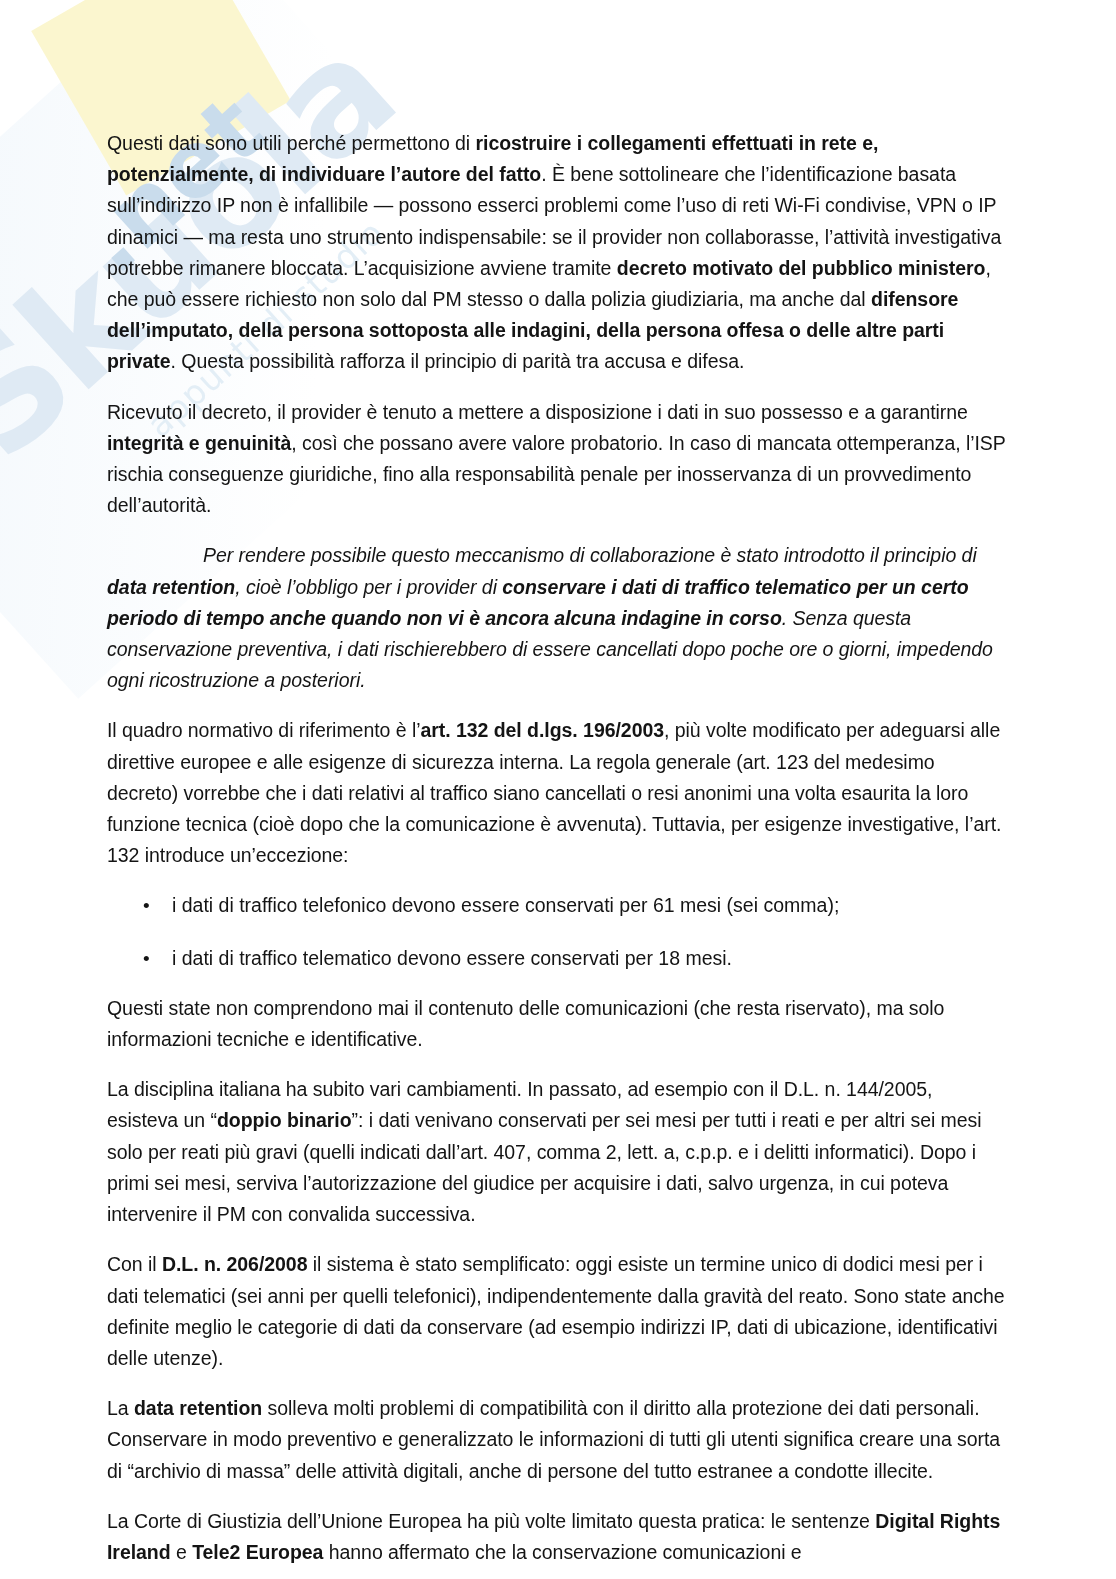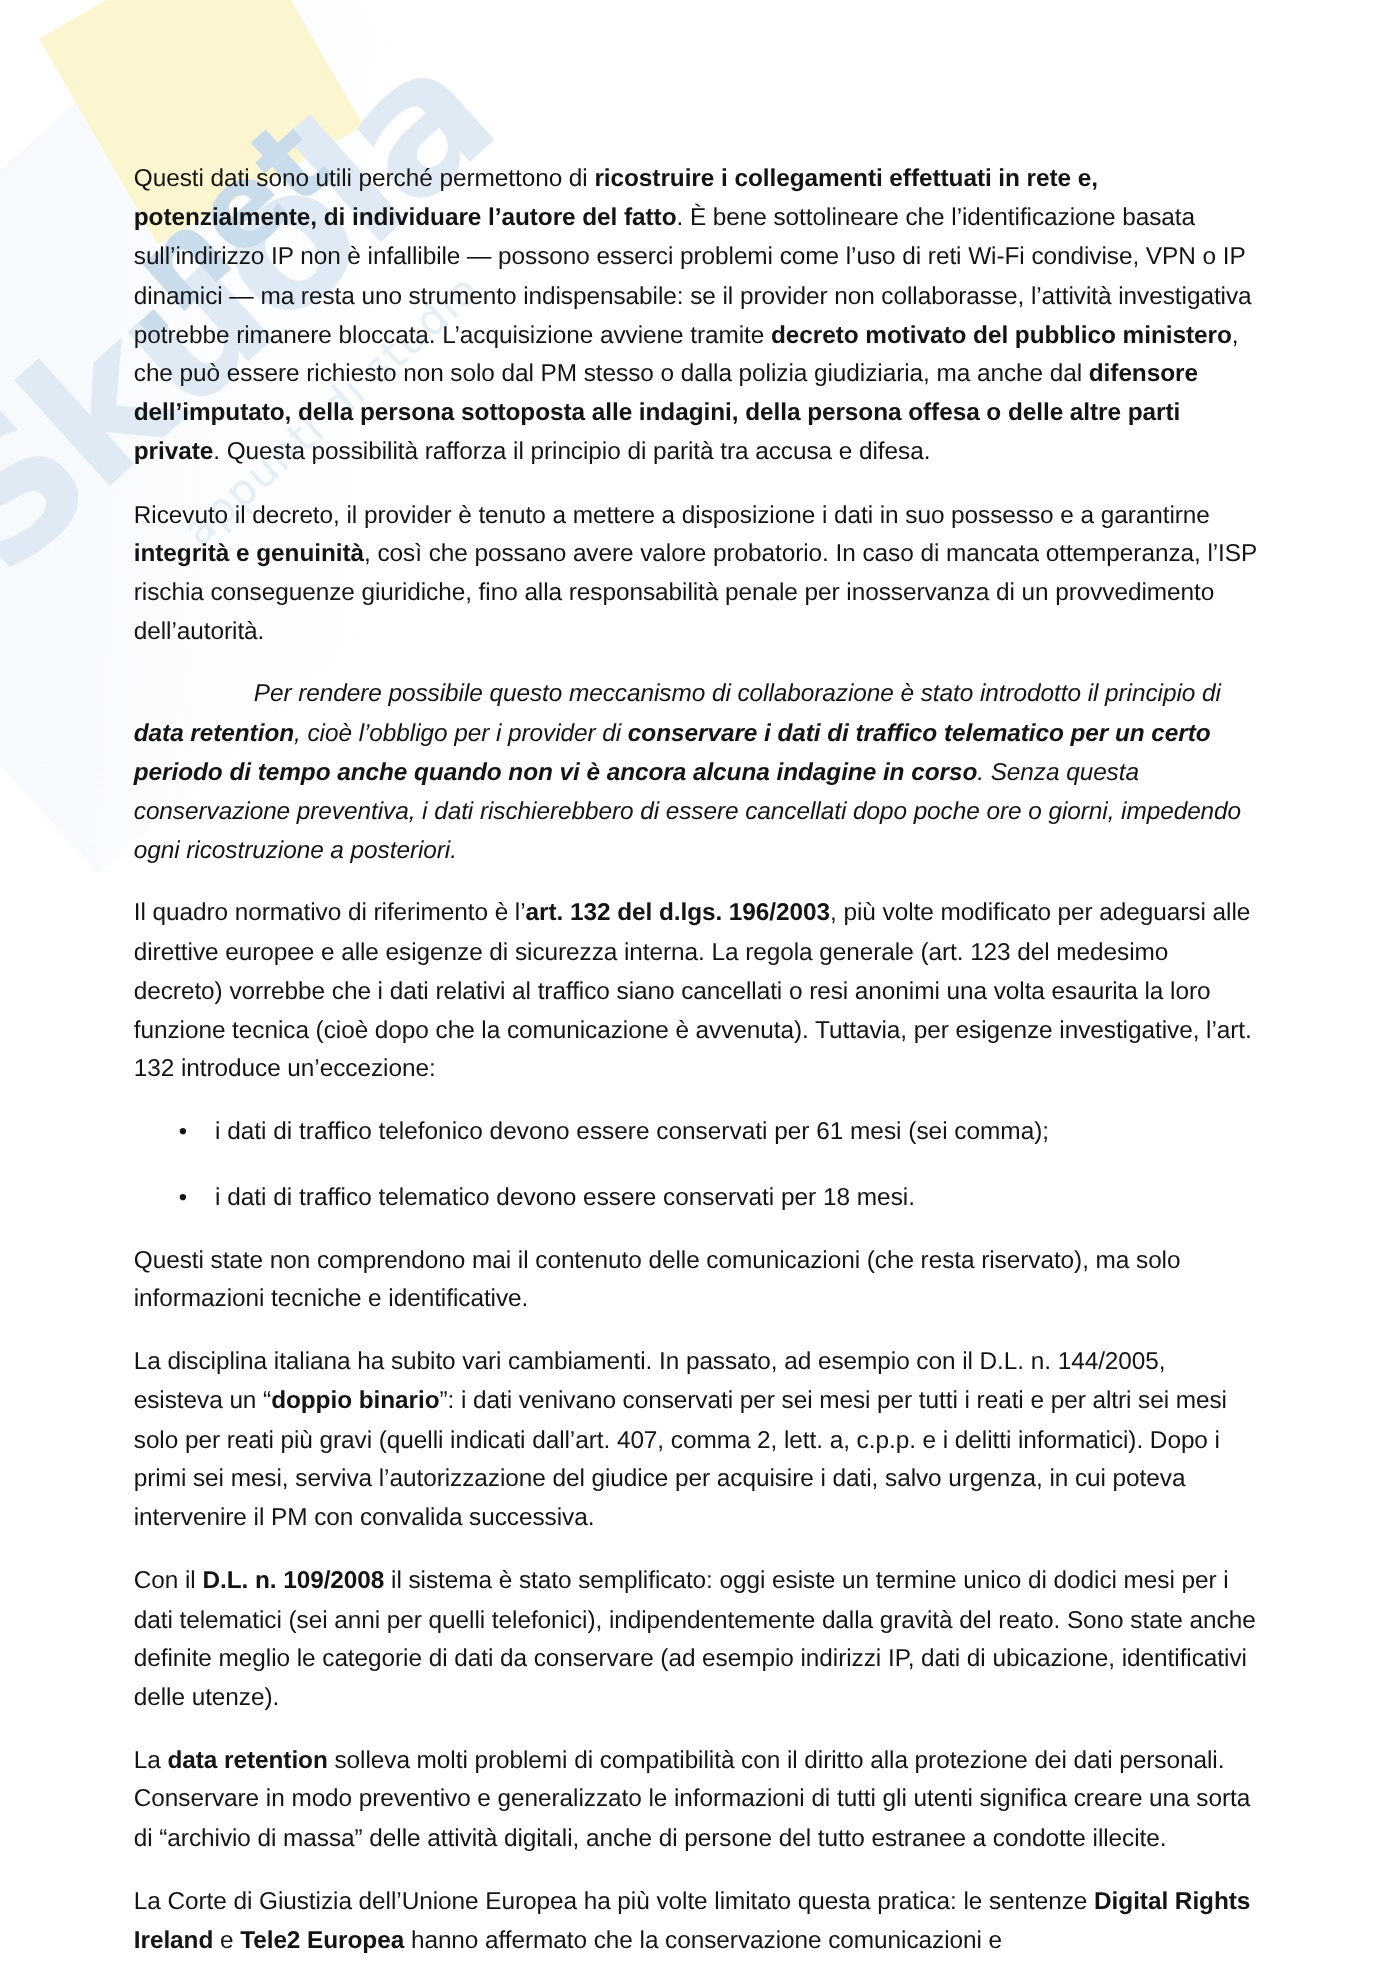--- a/index.html
+++ b/index.html
@@ -173,18 +173,18 @@
         </li>
         <li>
           <span class="bullet-dot">•</span>
           <span><span>i </span><b>dati di traffico telematico</b><span> devono essere conservati per </span><b>18 mesi</b><span>.</span></span>
         </li>
       </ul>
     </div>
 
     <p class="para"><span>Questi state non comprendono mai il contenuto delle comunicazioni (che resta riservato), ma solo informazioni tecniche e identificative.</span></p>
     <p class="para"><span>La disciplina italiana ha subito vari cambiamenti. In passato, ad esempio con il D.L. n. 144/2005, esisteva un “</span><b>doppio binario</b><span>”: i dati venivano conservati per sei mesi per tutti i reati e per altri sei mesi solo per reati più gravi (quelli indicati dall’art. 407, comma 2, lett. a, c.p.p. e i delitti informatici). Dopo i primi sei mesi, serviva l’autorizzazione del giudice per acquisire i dati, salvo urgenza, in cui poteva intervenire il PM con convalida successiva.</span></p>
-    <p class="para"><span>Con il </span><b>D.L. n. 109/2008</b><span> il sistema è stato semplificato: oggi esiste un termine unico di dodici mesi per i dati telematici (sei anni per quelli telefonici), indipendentemente dalla gravità del reato. Sono state anche definite meglio le categorie di dati da conservare (ad esempio indirizzi IP, dati di ubicazione, identificativi delle utenze).</span></p>
+    <p class="para"><span>Con il </span><b>D.L. n. 206/2008</b><span> il sistema è stato semplificato: oggi esiste un termine unico di dodici mesi per i dati telematici (sei anni per quelli telefonici), indipendentemente dalla gravità del reato. Sono state anche definite meglio le categorie di dati da conservare (ad esempio indirizzi IP, dati di ubicazione, identificativi delle utenze).</span></p>
     <p class="para"><span>La </span><b>data retention</b><span> solleva molti problemi di compatibilità con il diritto alla protezione dei dati personali. Conservare in modo preventivo e generalizzato le informazioni di tutti gli utenti significa creare una sorta di “archivio di massa” delle attività digitali, anche di persone del tutto estranee a condotte illecite.</span></p>
     <p class="para"><span>La Corte di Giustizia dell’Unione Europea ha più volte limitato questa pratica: le sentenze </span><b>Digital Rights Ireland</b><span> e </span><b>Tele2 Europea</b><span> hanno affermato che la conservazione comunicazioni e</span></p>
 
   </div>
 </div>
 
 </body></html>

